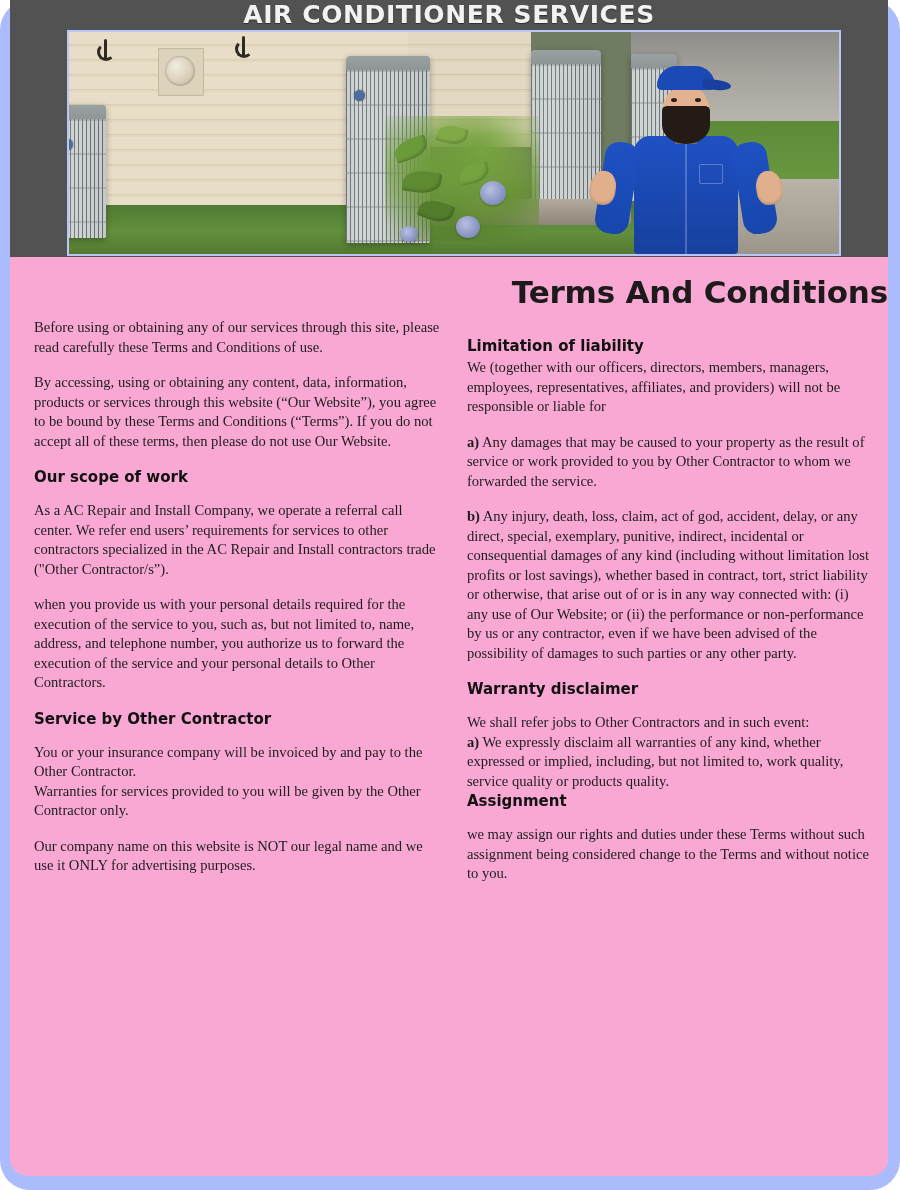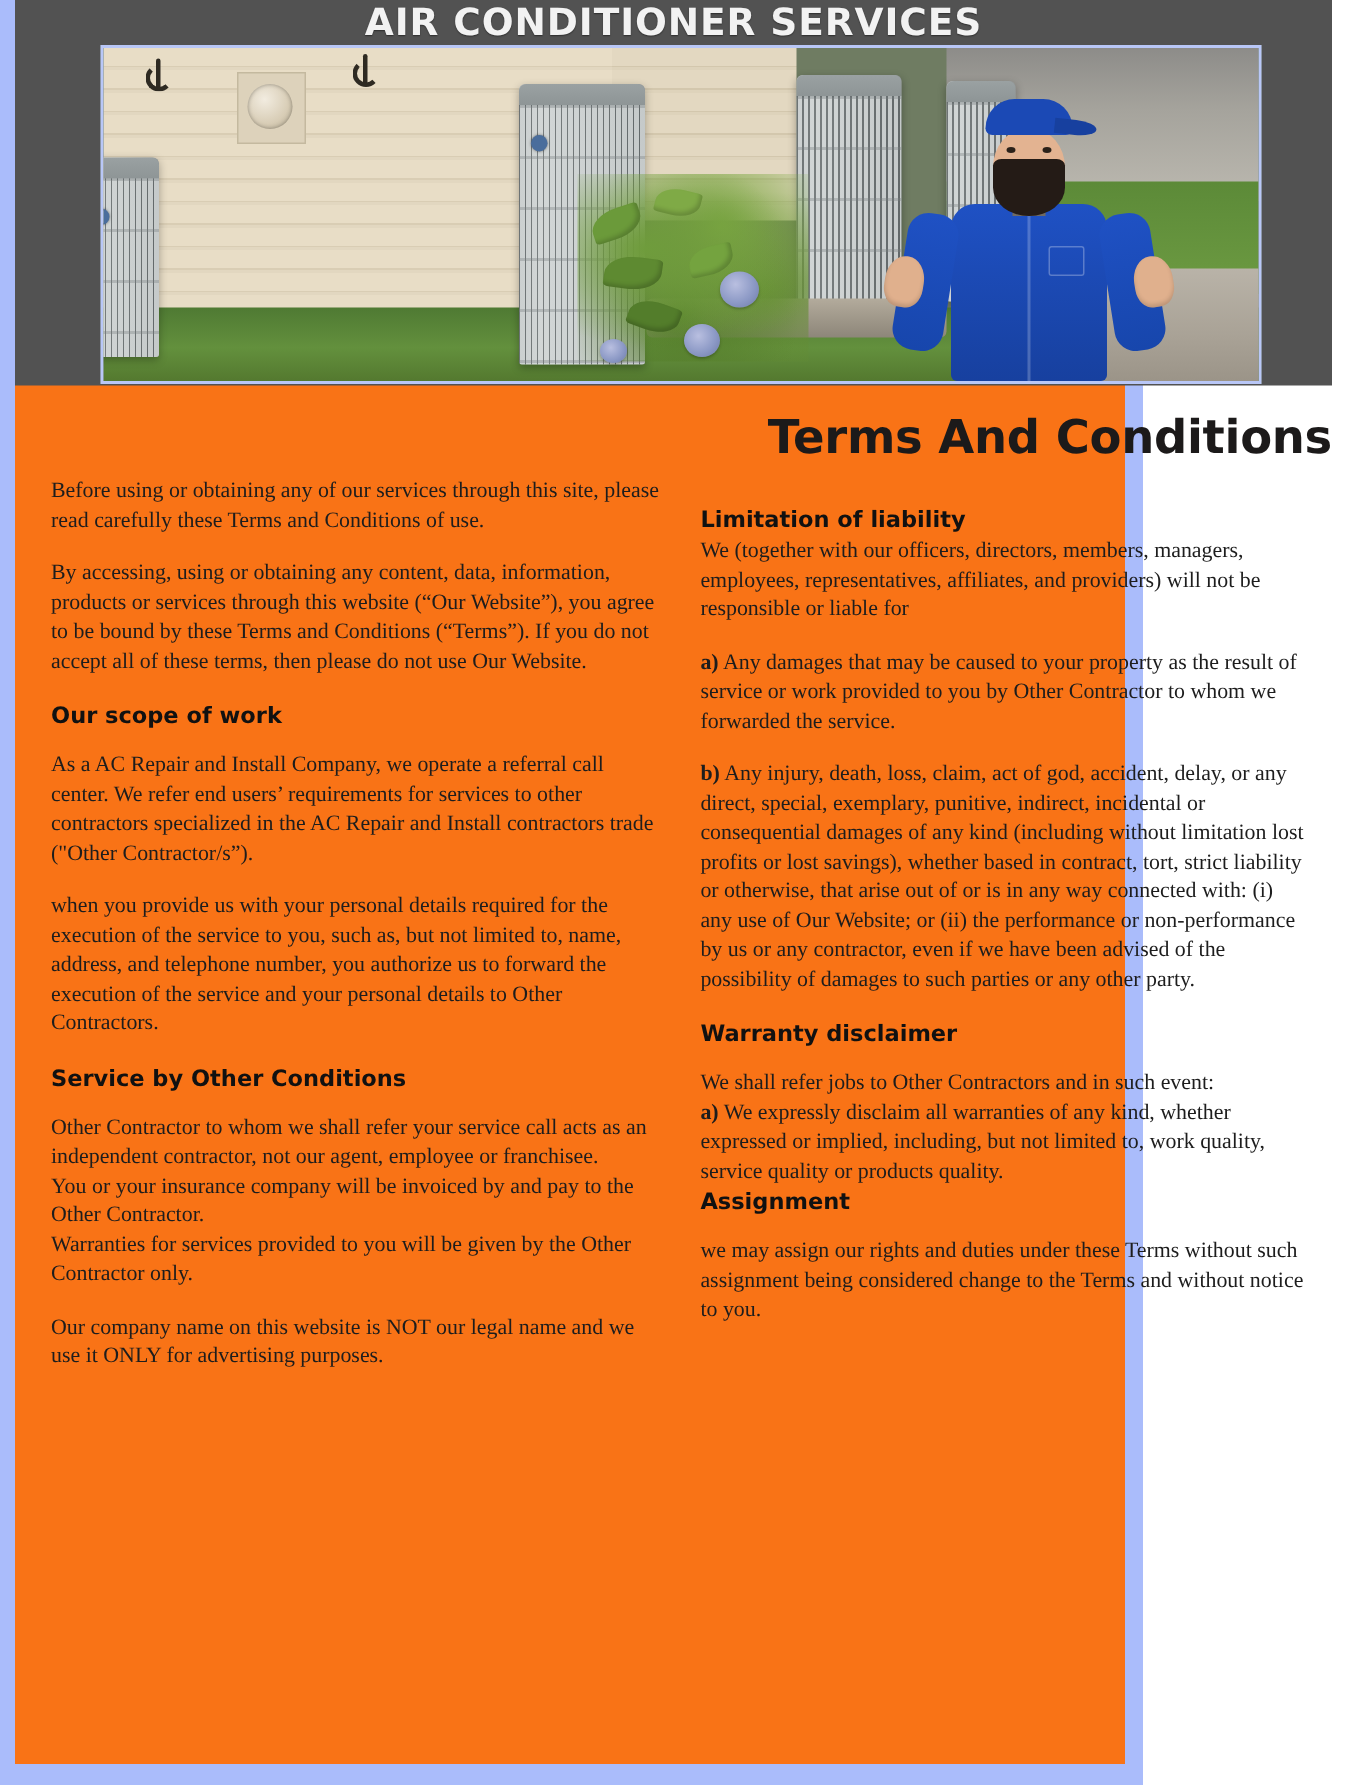--- a/index.html
+++ b/index.html
@@ -9,28 +9,29 @@
   }
   body {
     width: 900px;
     height: 1190px;
     font-family: "DejaVu Sans", sans-serif;
     overflow: hidden;
   }
 
   .page {
     position: relative;
-    width: 762px;
+    width: 900px;
     height: 1190px;
-    background: #f97316;
+    background: #f9a8d4;
     box-sizing: border-box;
     border-left: 10px solid #aabcfb;
     border-right: 12px solid #aabcfb;
     border-bottom: 14px solid #aabcfb;
     border-top: 0;
+    border-radius: 30px;
   }
 
   
   .header-band {
     position: absolute;
     left: 0;
     top: 0;
     width: 878px;
     height: 257px;
     background: #525252;
@@ -371,22 +372,21 @@
 
       <div class="col left">
         <p class="para">Before using or obtaining any of our services through this site, please read carefully these Terms and Conditions of use.</p>
         <p class="para">By accessing, using or obtaining any content, data, information, products or services through this website (“Our Website”), you agree to be bound by these Terms and Conditions (“Terms”). If you do not accept all of these terms, then please do not use Our Website.</p>
 
         <h2 class="head">Our scope of work</h2>
         <p class="para">As a AC Repair and Install Company, we operate a referral call center. We refer end users’ requirements for services to other contractors specialized in the AC Repair and Install contractors trade ("Other Contractor/s”).</p>
 
         <p class="para">when you provide us with your personal details required for the execution of the service to you, such as, but not limited to, name, address, and telephone number, you authorize us to forward the execution of the service and your personal details to Other Contractors.</p>
 
-        <h2 class="head">Service by Other Conditions</h2>
-        <p class="para tight">Other Contractor to whom we shall refer your service call acts as an independent contractor, not our agent, employee or franchisee.</p>
+        <h2 class="head">Service by Other Contractor</h2>
         <p class="para tight">You or your insurance company will be invoiced by and pay to the Other Contractor.</p>
         <p class="para">Warranties for services provided to you will be given by the Other Contractor only.</p>
 
         <p class="para">Our company name on this website is NOT our legal name and we use it ONLY for advertising purposes.</p>
       </div>
 
       <div class="col right">
         <h2 class="head nogap">Limitation of liability</h2>
         <p class="para">We (together with our officers, directors, members, managers, employees, representatives, affiliates, and providers) will not be responsible or liable for</p>
 

